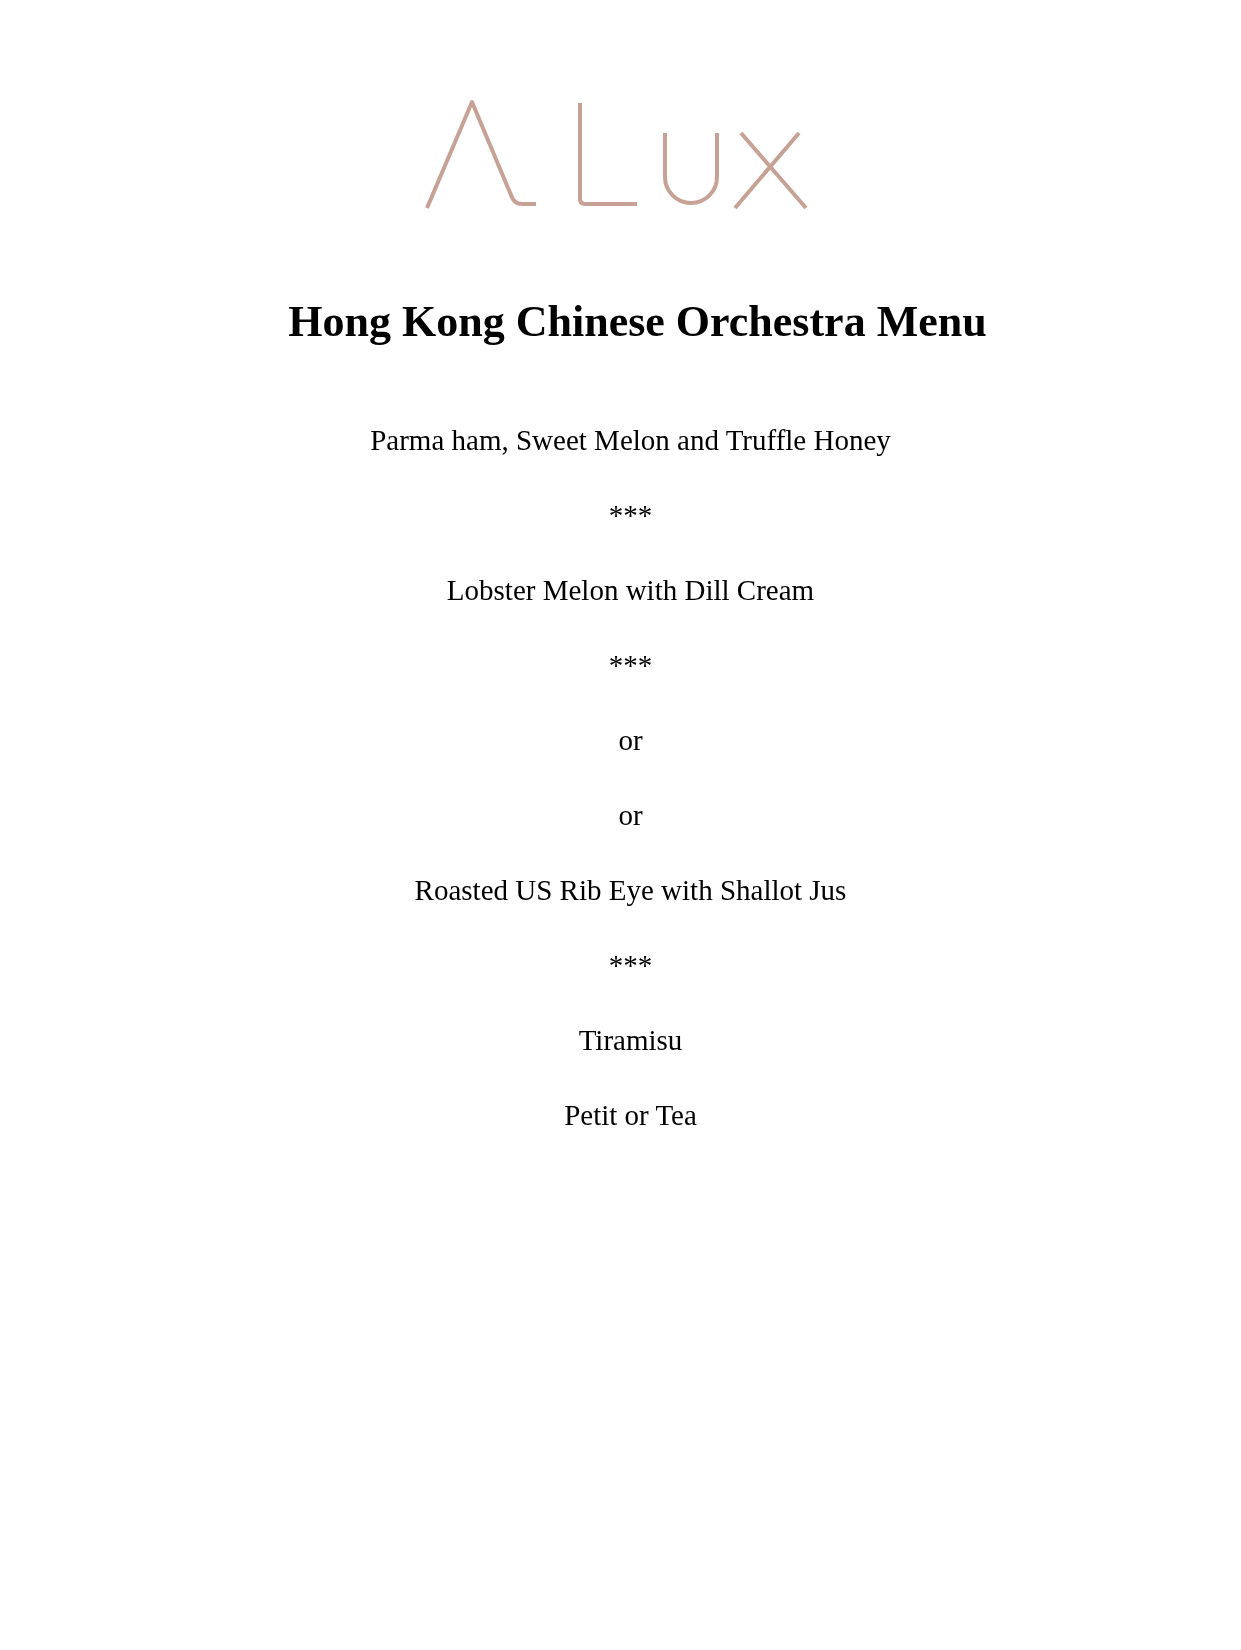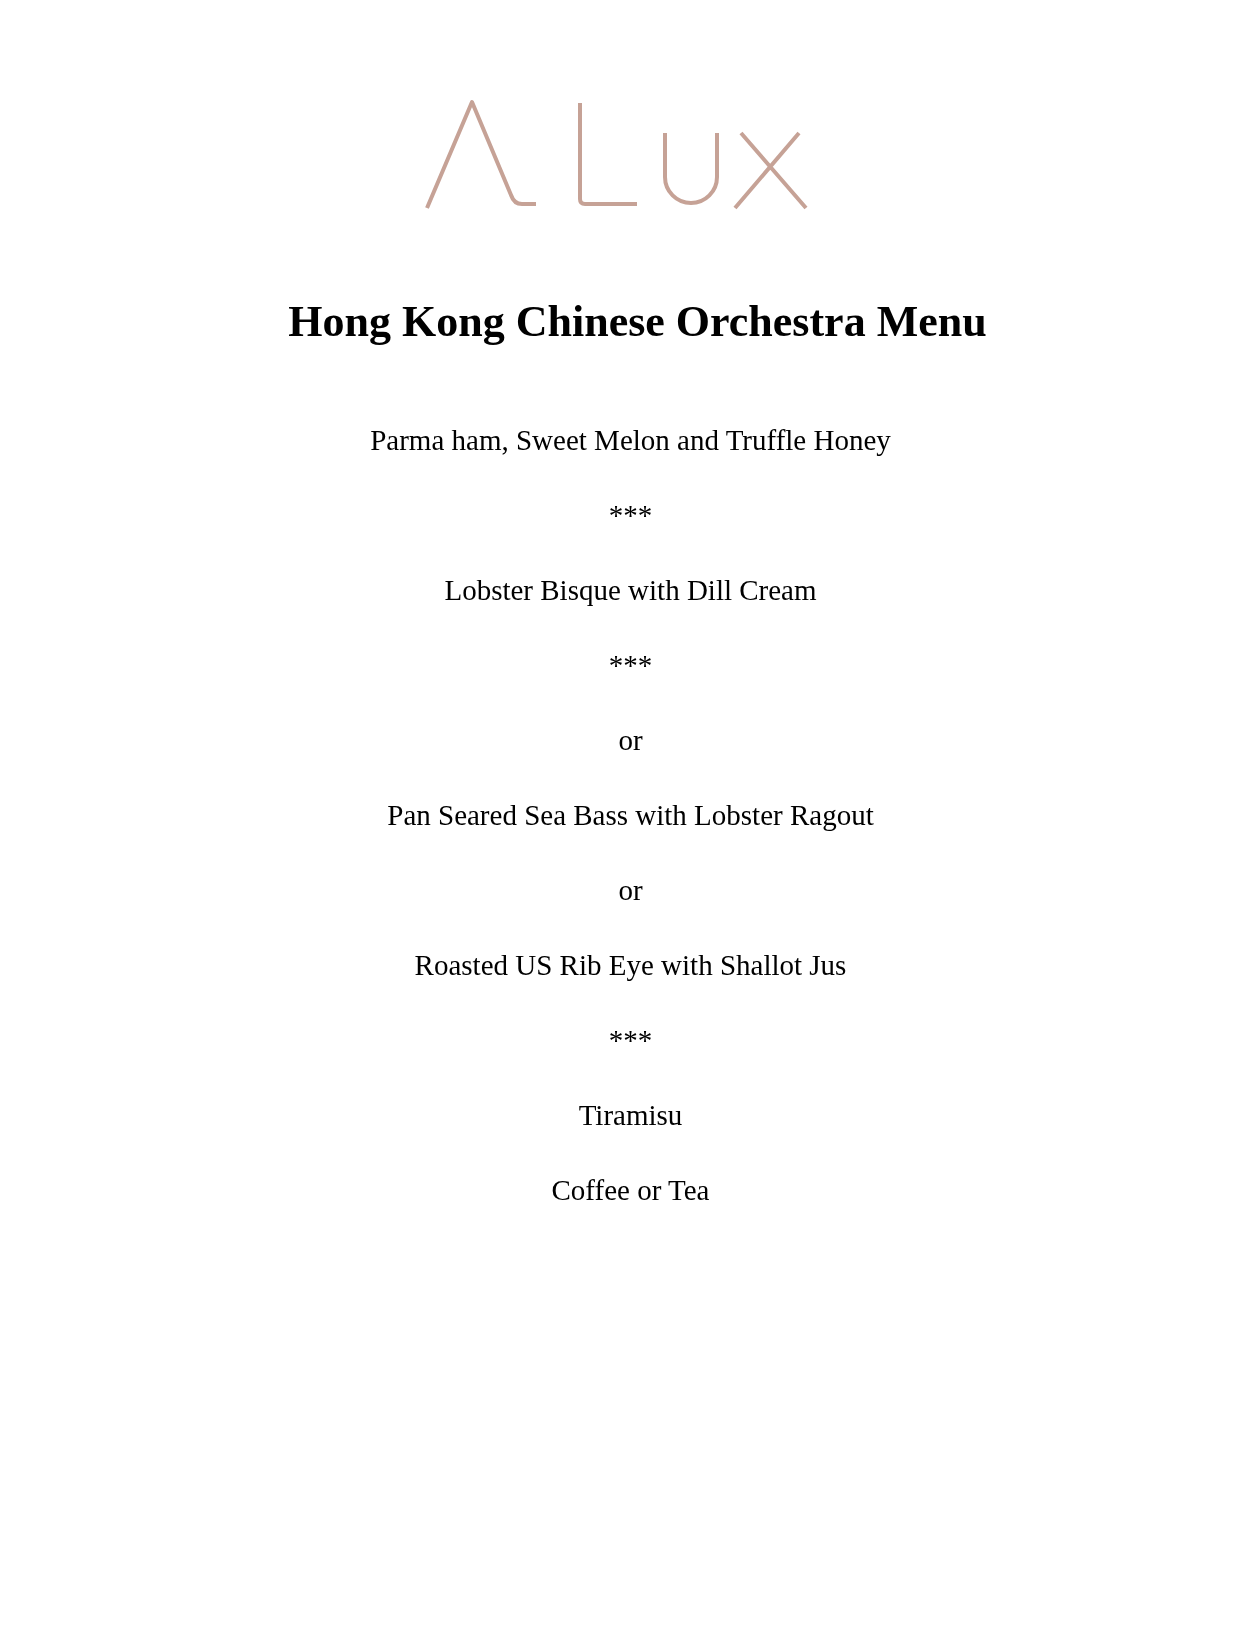--- a/index.html
+++ b/index.html
@@ -71,24 +71,23 @@
       <path d="M 248 36 L 248 80 A 26 26 0 0 0 300 80 L 300 36" stroke="#c6a296"></path>
       <path d="M 324 36 L 389 111 M 382 36 L 318 111" stroke="#c6a296"></path>
     </svg>
   </div>
 
   <h1 class="page-title">Hong Kong Chinese Orchestra Menu</h1>
 
   <div class="menu-lines">
     <div class="menu-line">Parma ham, Sweet Melon and Truffle Honey</div>
     <div class="menu-line">***</div>
-    <div class="menu-line">Lobster Bisque with Dill Cream</div>
+    <div class="menu-line">Lobster Melon with Dill Cream</div>
     <div class="menu-line">***</div>
     <div class="menu-line">or</div>
-    <div class="menu-line">Pan Seared Sea Bass with Lobster Ragout</div>
     <div class="menu-line">or</div>
     <div class="menu-line">Roasted US Rib Eye with Shallot Jus</div>
     <div class="menu-line">***</div>
     <div class="menu-line">Tiramisu</div>
-    <div class="menu-line">Coffee or Tea</div>
+    <div class="menu-line">Petit or Tea</div>
   </div>
 
 </div>
 
 </body></html>

